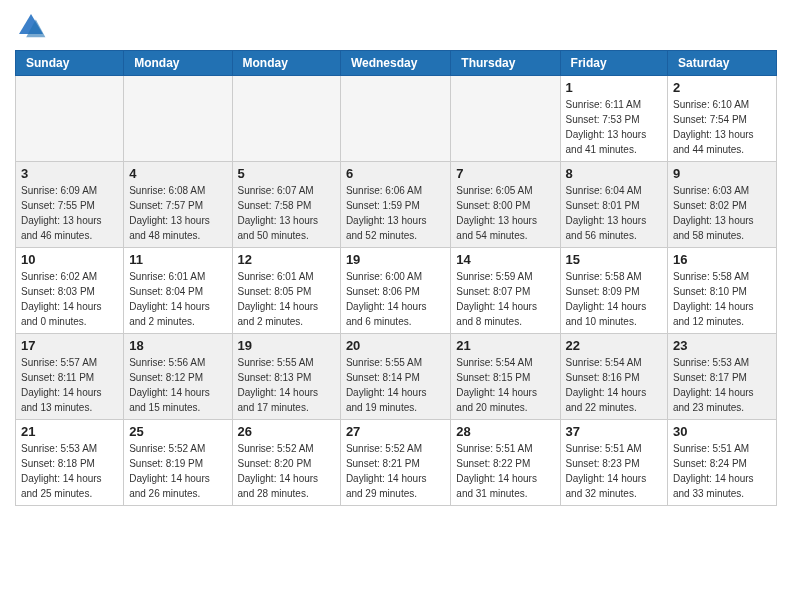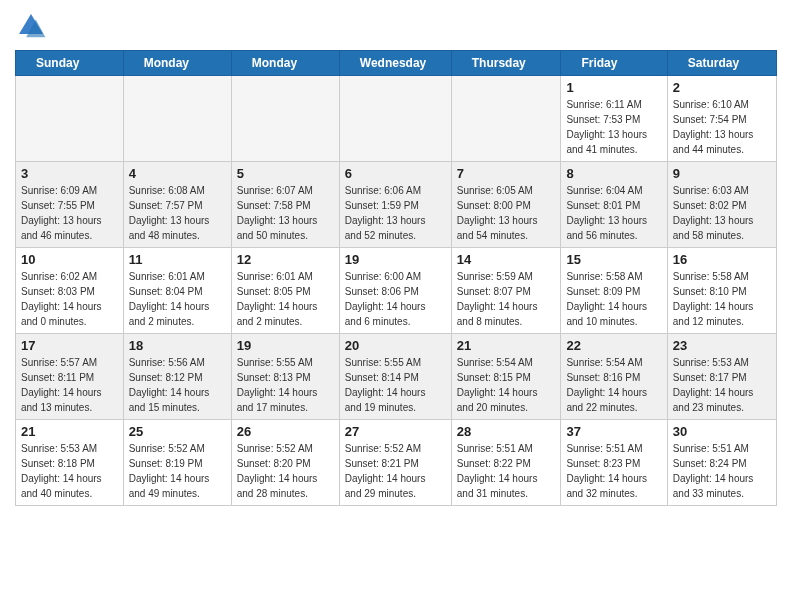--- a/index.html
+++ b/index.html
@@ -56,21 +56,21 @@
     .calendar {
       width: 100%;
       border-collapse: collapse;
       border: 1px solid #ccc;
     }
     .calendar th {
       background: #2271b3;
       color: #fff;
       font-size: 12px;
       font-weight: bold;
-      padding: 5px 20px;
+      padding: 5px 10px;
       text-align: left;
       border: 1px solid #1a5fa0;
     }
     .calendar td {
       border: 1px solid #ccc;
       vertical-align: top;
       padding: 4px 5px;
       font-size: 10.5px;
       width: 113px;
       min-height: 80px;
@@ -302,28 +302,28 @@
             <div class="day-info">Daylight: 14 hours</div>
             <div class="day-info">and 23 minutes.</div>
           </td>
         </tr>
         <tr>
           <td>
             <span class="day-number">21</span>
             <div class="day-info">Sunrise: 5:53 AM</div>
             <div class="day-info">Sunset: 8:18 PM</div>
             <div class="day-info">Daylight: 14 hours</div>
-            <div class="day-info">and 40 minutes.</div>
+            <div class="day-info">and 25 minutes.</div>
           </td>
           <td>
             <span class="day-number">25</span>
             <div class="day-info">Sunrise: 5:52 AM</div>
             <div class="day-info">Sunset: 8:19 PM</div>
             <div class="day-info">Daylight: 14 hours</div>
-            <div class="day-info">and 49 minutes.</div>
+            <div class="day-info">and 26 minutes.</div>
           </td>
           <td>
             <span class="day-number">26</span>
             <div class="day-info">Sunrise: 5:52 AM</div>
             <div class="day-info">Sunset: 8:20 PM</div>
             <div class="day-info">Daylight: 14 hours</div>
             <div class="day-info">and 28 minutes.</div>
           </td>
           <td>
             <span class="day-number">27</span>

